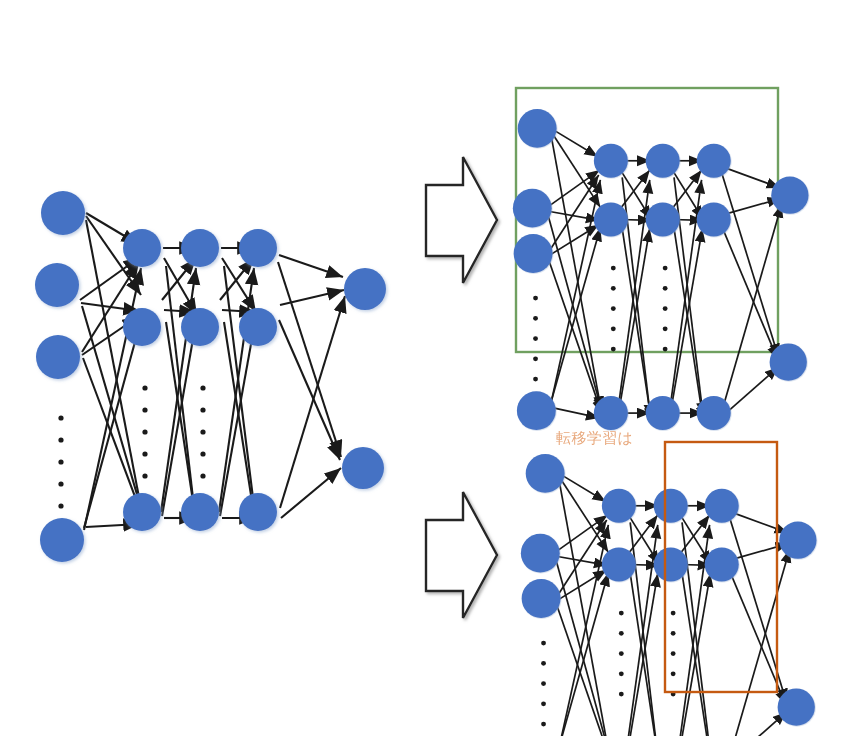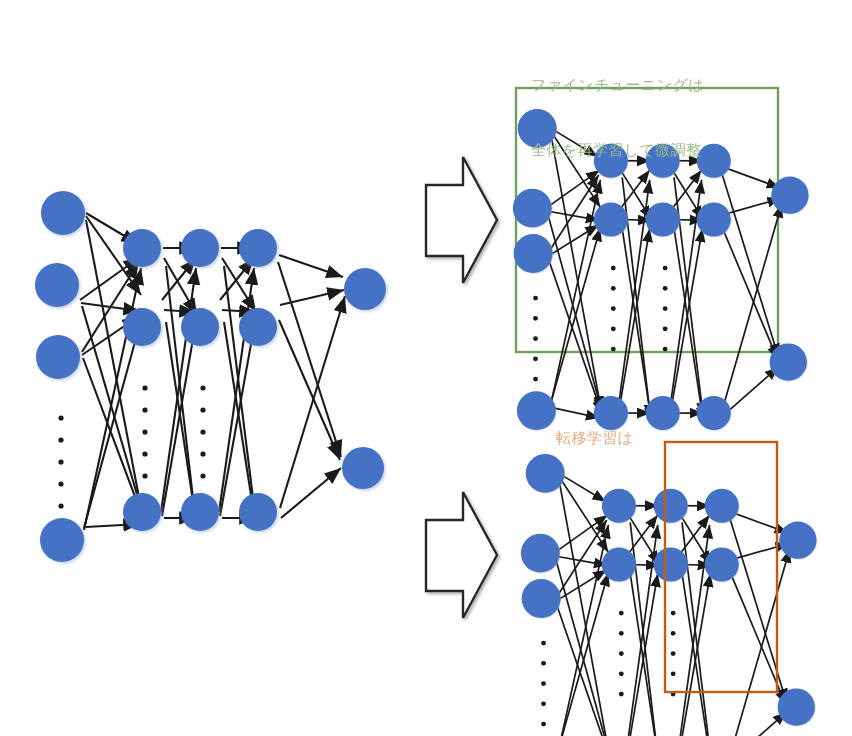--- a/index.html
+++ b/index.html
@@ -352,22 +352,18 @@
           <circle cx="346" cy="470" r="6"></circle>
         <circle cx="346" cy="520" r="6"></circle>
           <circle cx="346" cy="570" r="6"></circle>
         <circle cx="346" cy="620" r="6"></circle>
       </g>
     </g>
 
     <rect x="665" y="442" width="112" height="250" fill="none" stroke="#C55A11" stroke-width="2.4"></rect>
   </svg>
 
-  <div class="caption caption-green">
-    <div>ファインチューニングは</div>
-    <div>全体を再学習して微調整</div>
-  </div>
 
   <div class="caption caption-orange">
     <div>転移学習は</div>
   </div>
 
 </div>
 
 </body></html>

